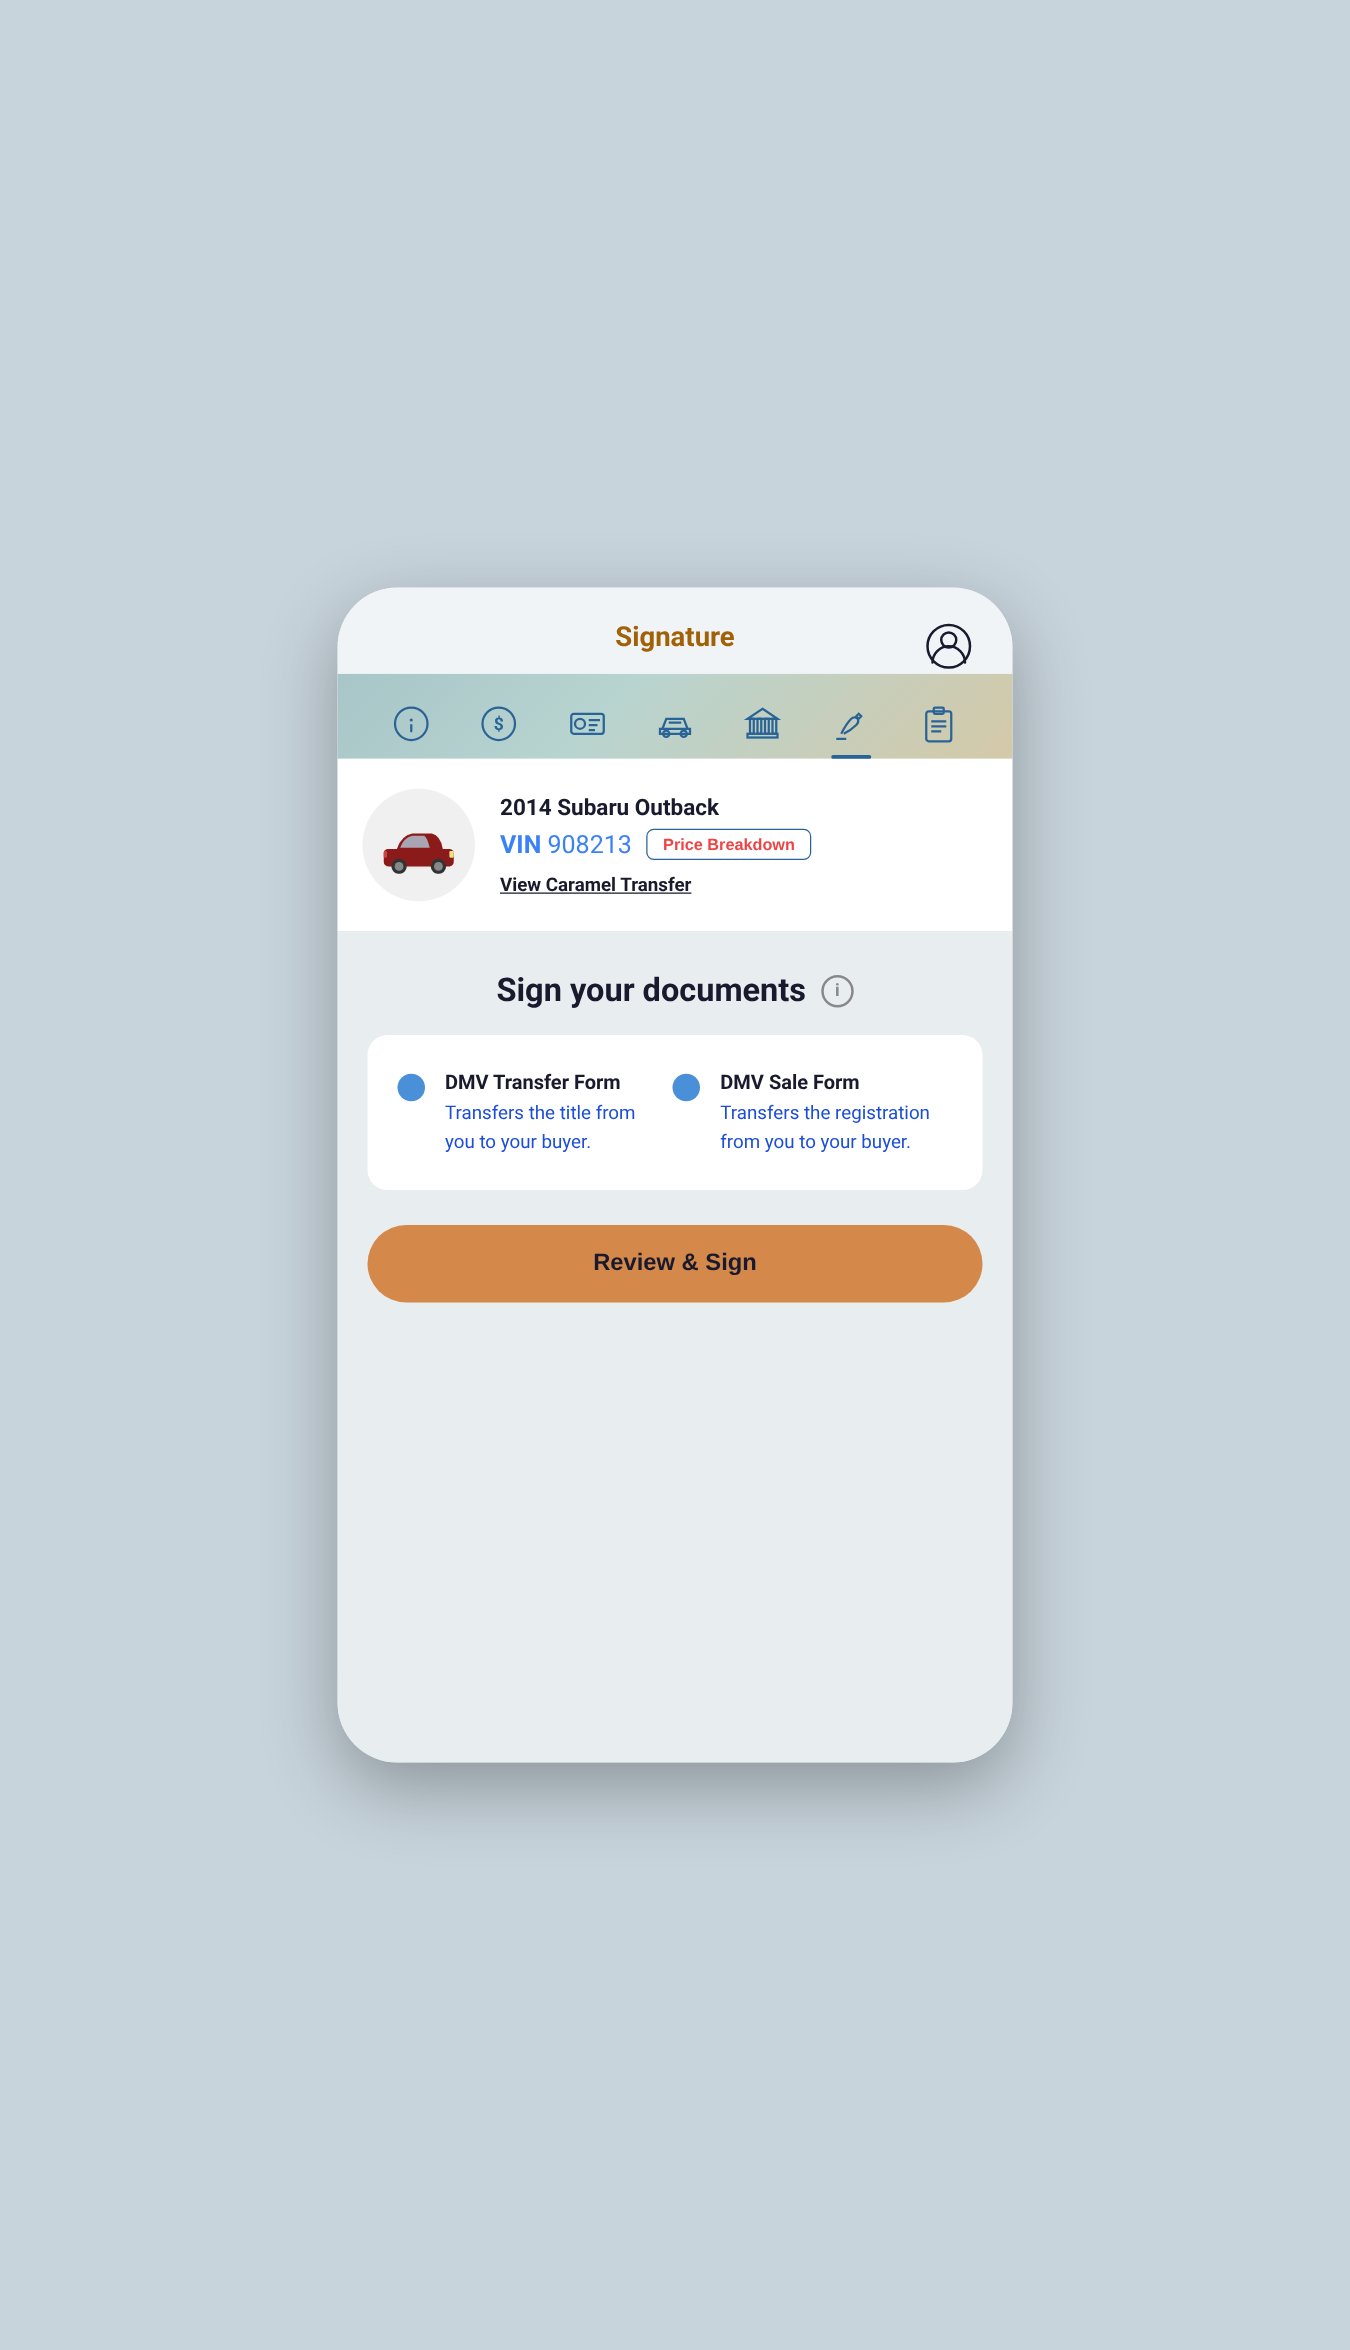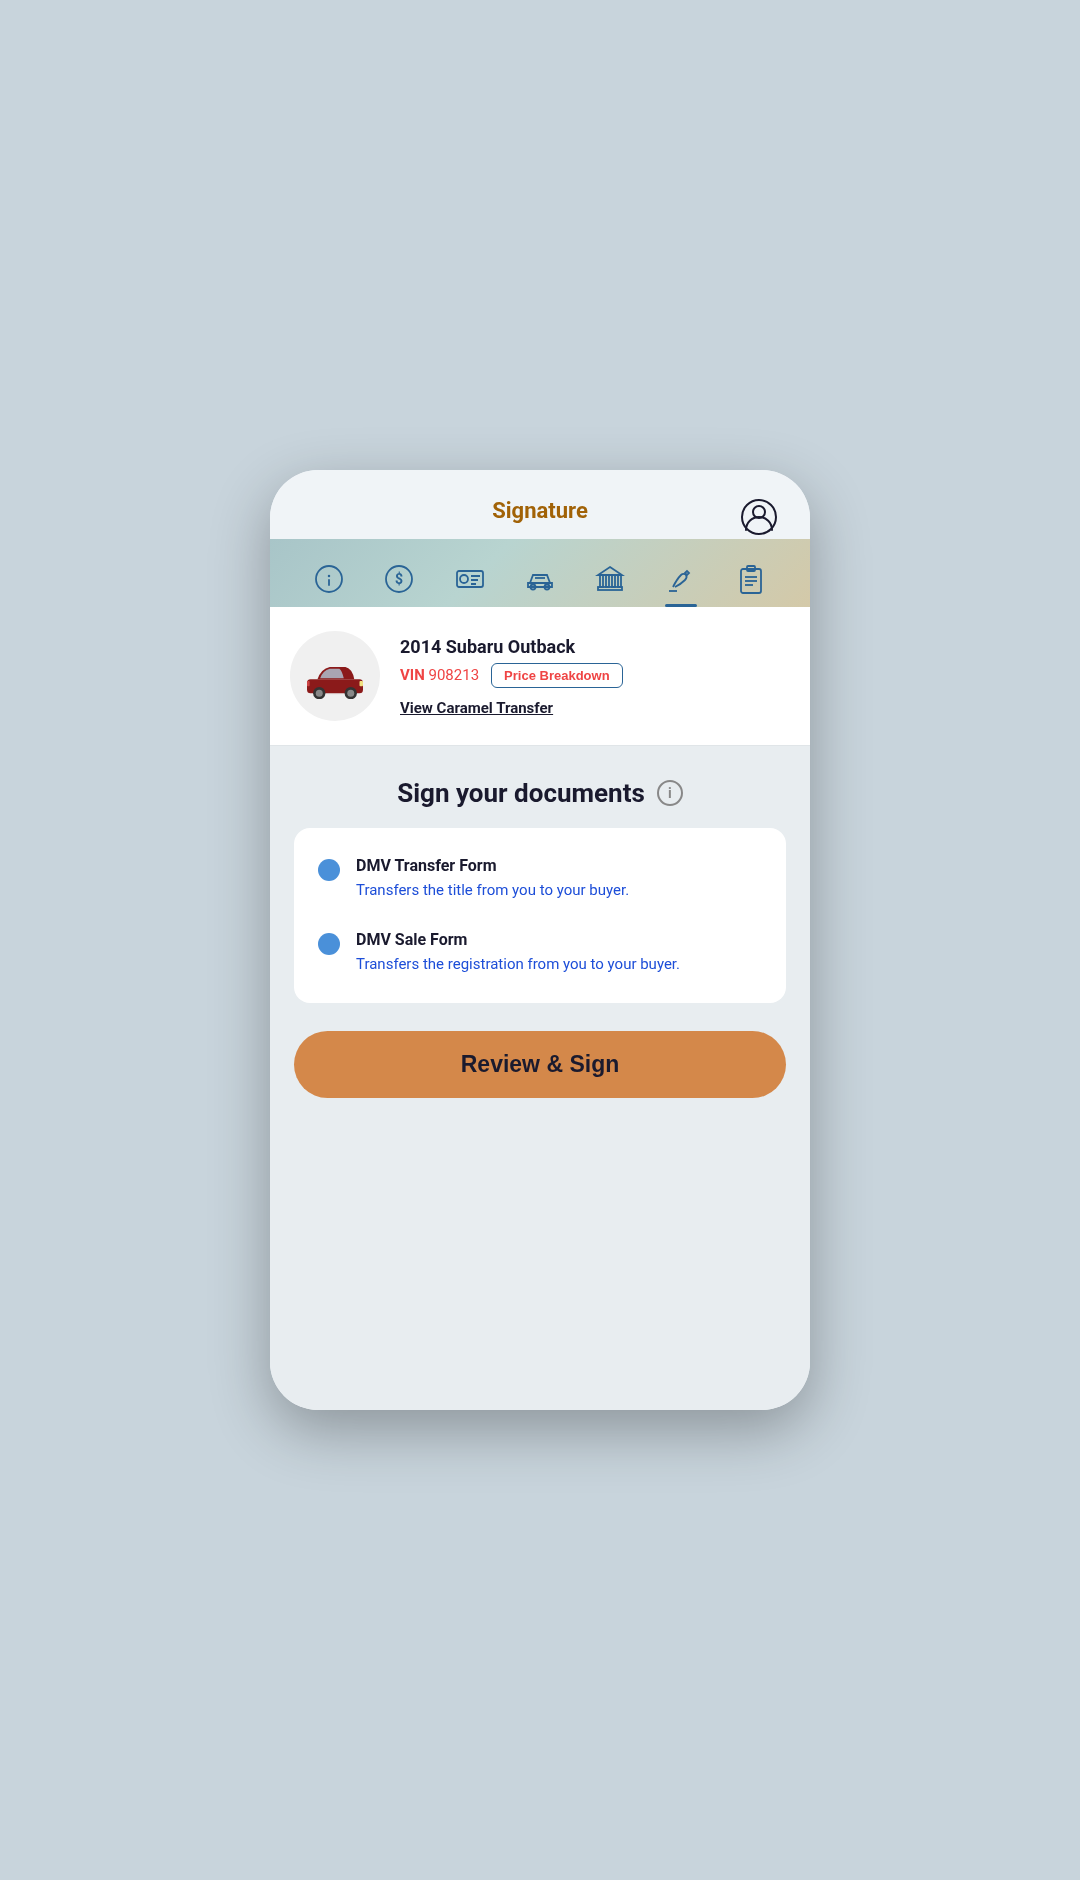--- a/index.html
+++ b/index.html
@@ -127,22 +127,22 @@
     }
 
     .car-vin-row {
       display: flex;
       align-items: center;
       gap: 12px;
       margin-bottom: 10px;
     }
 
     .car-vin {
-      font-size: 15px;
-      color: #ef4444;
+      font-size: 20px;
+      color: #3b82f6;
     }
 
     .price-breakdown-btn {
       background: #fff;
       border: 1.5px solid #2a6496;
       color: #ef4444;
       font-size: 13px;
       font-weight: 600;
       padding: 4px 12px;
       border-radius: 6px;
@@ -197,21 +197,21 @@
       flex-shrink: 0;
     }
 
     
     .documents-card {
       background: #fff;
       border-radius: 16px;
       padding: 28px 24px;
       width: 100%;
       display: flex;
-      flex-direction: column;
+      flex-direction: row;
       gap: 28px;
     }
 
     .document-item {
       display: flex;
       align-items: flex-start;
       gap: 16px;
     }
 
     .doc-dot {
@@ -237,21 +237,21 @@
     .doc-desc {
       font-size: 15px;
       color: #1d4ed8;
       line-height: 1.5;
     }
 
     
     .review-sign-btn {
       background: #d4884a;
       color: #1a1a2e;
-      font-size: 23px;
+      font-size: 19px;
       font-weight: 700;
       border: none;
       border-radius: 40px;
       padding: 20px 0;
       width: 100%;
       cursor: pointer;
       margin-top: 8px;
     }
   </style>
 </head>

